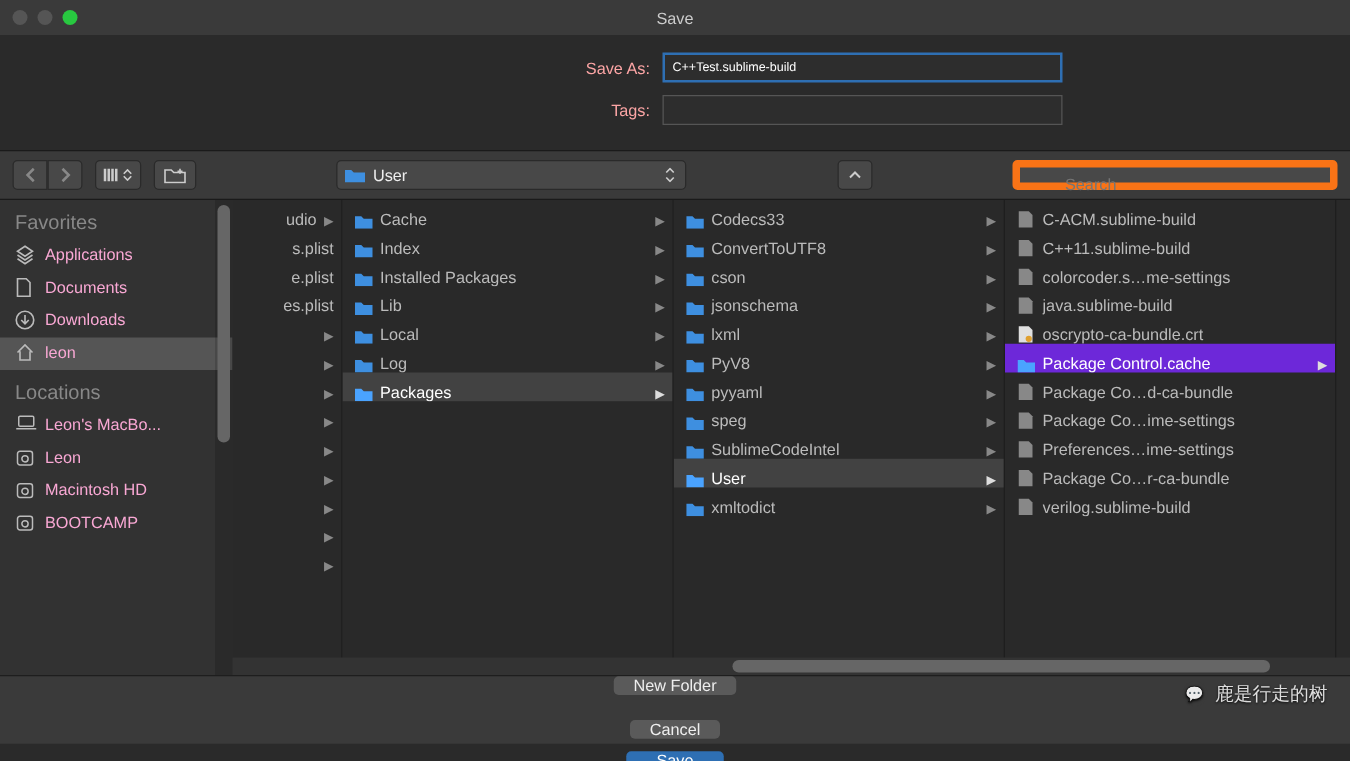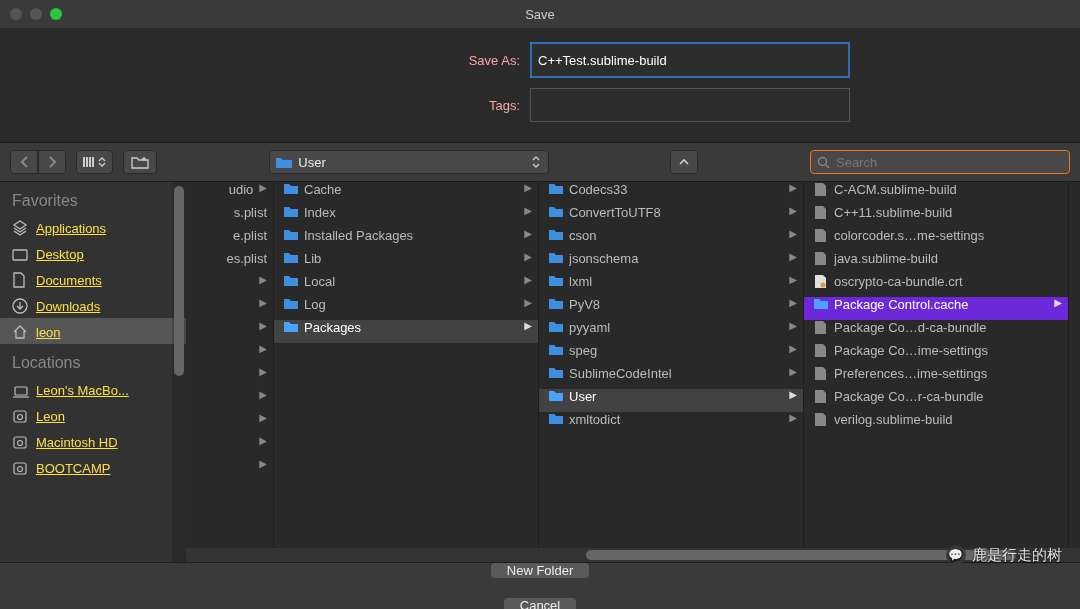--- a/index.html
+++ b/index.html
@@ -9,56 +9,56 @@
   .titlebar { height: 28px; background: #3a3a3a; display: flex; align-items: center; position: relative; }
   .traffic { display: flex; gap: 8px; margin-left: 10px; }
   .traffic .dot { width: 12px; height: 12px; border-radius: 50%; background: #555; }
   .traffic .green { background: #28c840; }
   .title { position: absolute; left: 50%; transform: translateX(-50%); color: #ccc; font-size: 13px; }
 
   
   .form { background: #2a2a2a; padding: 14px 0 10px; }
   .form-row { display: flex; align-items: center; justify-content: center; margin-bottom: 10px; }
   .form-label { width: 300px; text-align: right; color: #fca5a5; padding-right: 10px; font-size: 13px; }
-  .form-input { width: 320px; height: 24px; background: #2d2d2d; border: 2px solid #2e6fb3; color: #fff; padding: 16px 6px; font-size: 13px; border-radius: 0; }
+  .form-input { width: 320px; height: 24px; background: #2d2d2d; border: 2px solid #2e6fb3; color: #fff; padding: 4px 6px; font-size: 10px; border-radius: 0; }
   .form-input.nofocus { border: 1px solid #555; }
 
   
   .toolbar { height: 40px; background: #3a3a3a; border-top: 1px solid #1a1a1a; border-bottom: 1px solid #1a1a1a; display: flex; align-items: center; padding: 0 10px; }
   .nav-group { display: flex; }
   .nav-btn { width: 28px; height: 24px; background: #484848; border: 1px solid #2a2a2a; display: flex; align-items: center; justify-content: center; color: #888; }
   .nav-btn:first-child { border-radius: 4px 0 0 4px; }
   .nav-btn:last-child { border-radius: 0 4px 4px 0; }
   .view-select { margin-left: 10px; height: 24px; background: #484848; border: 1px solid #2a2a2a; border-radius: 4px; display: flex; align-items: center; padding: 0 6px; color: #ccc; gap: 4px; }
   .view-select .cols { display: flex; gap: 1px; }
   .view-select .col { width: 2px; height: 10px; background: #ccc; }
   .new-folder-btn { margin-left: 10px; width: 34px; height: 24px; background: #484848; border: 1px solid #2a2a2a; border-radius: 4px; display: flex; align-items: center; justify-content: center; }
   .loc-popup { margin: 0 auto; width: 280px; height: 24px; background: #484848; border: 1px solid #2a2a2a; border-radius: 4px; display: flex; align-items: center; padding: 0 6px; gap: 6px; position: relative; }
   .loc-popup .folder-icon { color: #4aa3ff; }
   .loc-popup .text { color: #eee; flex: 1; }
   .loc-popup .chev { color: #ccc; font-size: 11px; position: absolute; right: 8px; }
   .collapse-btn { width: 28px; height: 24px; background: #484848; border: 1px solid #2a2a2a; border-radius: 4px; display: flex; align-items: center; justify-content: center; margin-left: 8px; color: #ccc; }
-  .search-wrap { margin-left: auto; width: 260px; height: 24px; background: #484848; border: 1px solid #f97316; border-radius: 4px; display: flex; align-items: center; padding: 0 6px; gap: 6px; color: #888; }
+  .search-wrap { margin-left: auto; width: 260px; height: 24px; background: #484848; border: 6px solid #f97316; border-radius: 4px; display: flex; align-items: center; padding: 0 6px; gap: 6px; color: #888; flex-direction: column; }
   .search-wrap input { background: transparent; border: none; outline: none; color: #ddd; font-size: 13px; flex: 1; }
 
   
   .browser { display: flex; height: 380px; background: #292929; position: relative; }
   .sidebar { width: 186px; background: #323232; overflow-y: auto; font-size: 13px; position: relative; }
   .sb-head { color: #888; padding: 10px 12px 4px; font-size: 16px; }
-  .sb-item { display: flex; align-items: flex-end; gap: 8px; padding: 4px 12px; color: #fde047; height: 26px; text-decoration: underline; }
+  .sb-item { display: flex; align-items: flex-start; gap: 8px; padding: 4px 12px; color: #f9a8d4; height: 26px; }
   .sb-item.sel { background: #555; }
   .sb-item .ic { width: 16px; text-align: center; color: #bbb; }
   .sb-scroll { position: absolute; right: 0; top: 0; bottom: 0; width: 14px; background: rgba(0,0,0,0.15); }
   .sb-thumb { position: absolute; left: 2px; right: 2px; top: 4px; height: 190px; background: #666; border-radius: 5px; }
 
   .columns { flex: 1; display: flex; overflow-x: auto; }
   .column { width: 265px; flex-shrink: 0; border-right: 1px solid #1e1e1e; overflow-y: auto; position: relative; background: #292929; }
   .column.narrow { width: 88px; }
   .column.narrow .row .name { text-align: right; }
-  .column .row { display: flex; align-items: flex-start; height: 23px; padding: 0 6px 0 10px; gap: 6px; color: #bbb; font-size: 13px; white-space: nowrap; }
+  .column .row { display: flex; align-items: flex-end; height: 23px; padding: 0 6px 0 10px; gap: 6px; color: #bbb; font-size: 13px; white-space: nowrap; }
   .column .row.sel { background: #6d28d9; color: #fff; }
   .column .row.inactive-sel { background: #424242; color: #fff; }
   .column .row .ic { width: 14px; display: inline-flex; }
   .column .row .name { flex: 1; overflow: hidden; text-overflow: ellipsis; }
   .column .row .chev { color: #888; font-size: 10px; }
   .column .row.sel .chev, .column .row.inactive-sel .chev { color: #ddd; }
   .column-handle { position: absolute; bottom: 2px; right: 2px; color: #555; font-size: 10px; }
 
   
   .hscroll { position: absolute; left: 186px; right: 0; bottom: 0; height: 14px; background: #333; }
@@ -164,28 +164,20 @@
         <div class="sb-item">
           <span class="ic">
             <svg width="16" height="16">
               <path d="M8 1 L14 5 L8 9 L2 5 Z M2 8 L8 12 L14 8 M2 11 L8 15 L14 11" stroke="#bbb" fill="none" stroke-width="1.3"></path>
             </svg>
           </span>
           <span>Applications</span>
         </div>
         <div class="sb-item">
           <span class="ic">
-            <svg width="16" height="14">
-              <rect x="1" y="2" width="14" height="10" rx="1" stroke="#bbb" fill="none" stroke-width="1.3"></rect>
-            </svg>
-          </span>
-          <span>Desktop</span>
-        </div>
-        <div class="sb-item">
-          <span class="ic">
             <svg width="14" height="16">
               <path d="M2 1 h7 l3 3 v11 h-10 z" stroke="#bbb" fill="none" stroke-width="1.3"></path>
             </svg>
           </span>
           <span>Documents</span>
         </div>
         <div class="sb-item">
           <span class="ic">
             <svg width="16" height="16">
               <circle cx="8" cy="8" r="7" stroke="#bbb" fill="none" stroke-width="1.3"></circle>

